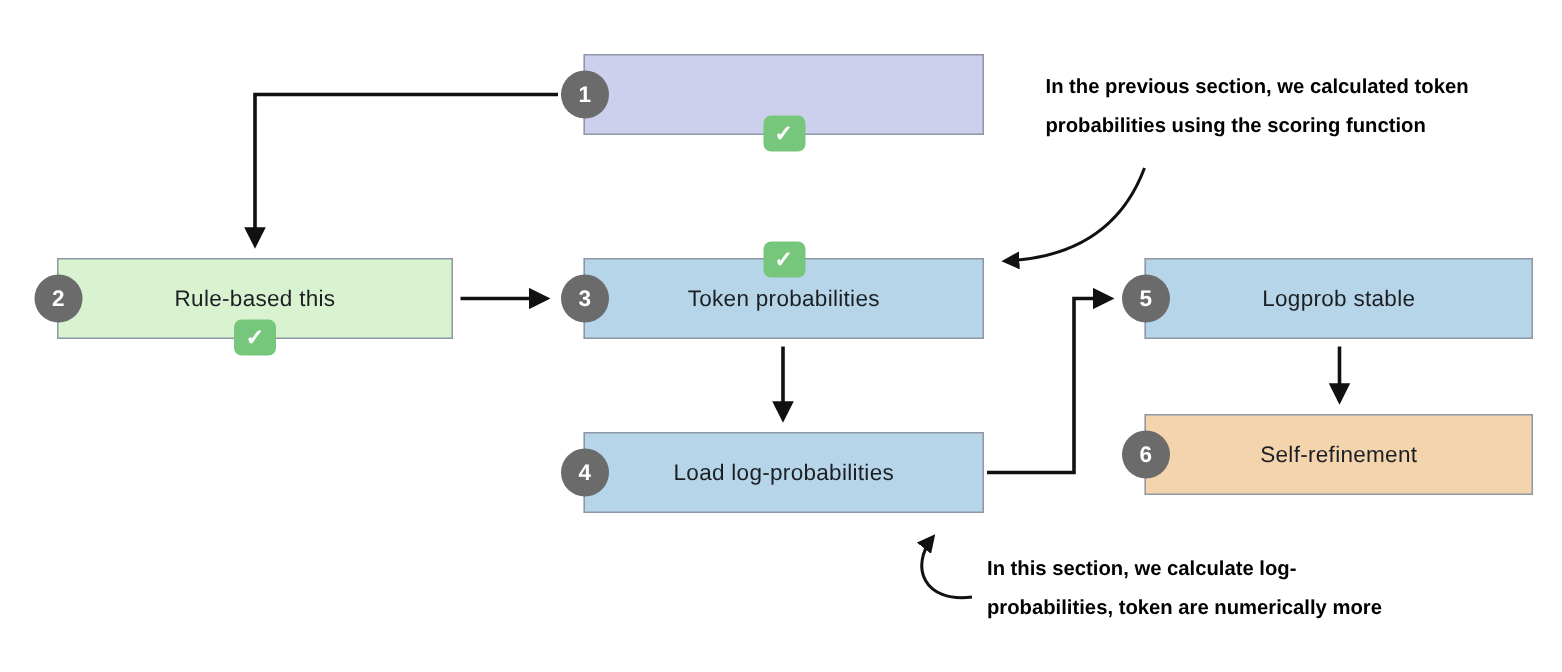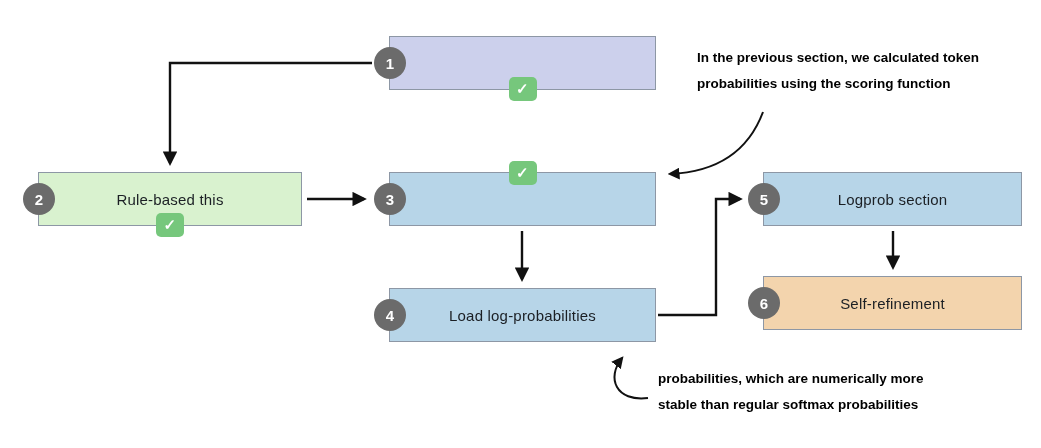--- a/index.html
+++ b/index.html
@@ -70,41 +70,42 @@
   </div>
 
   <div class="box box-2" style="background: rgb(217, 242, 207);">
     <span class="badge" style="background: rgb(107, 107, 107);">2</span>
     <span>Rule-based this</span>
     <span class="check bottom" style="background: rgb(118, 199, 124);">✓</span>
   </div>
 
   <div class="box box-3" style="background: rgb(183, 213, 232);">
     <span class="badge" style="background: rgb(107, 107, 107);">3</span>
+    <span>Token probabilities</span>
     <span class="check top" style="background: rgb(118, 199, 124);">✓</span>
   </div>
 
   <div class="box box-4" style="background: rgb(183, 213, 232);">
     <span class="badge" style="background: rgb(107, 107, 107);">4</span>
     <span>Load log-probabilities</span>
   </div>
 
   <div class="box box-5" style="background: rgb(183, 213, 232);">
     <span class="badge" style="background: rgb(107, 107, 107);">5</span>
-    <span>Logprob section</span>
+    <span>Logprob stable</span>
   </div>
 
   <div class="box box-6" style="background: rgb(243, 212, 173);">
     <span class="badge" style="background: rgb(107, 107, 107);">6</span>
     <span>Self-refinement</span>
   </div>
 
   <div class="note note-previous">
     <div>In the previous section, we calculated token</div>
     <div>probabilities using the scoring function</div>
   </div>
 
   <div class="note note-current">
-    <div>probabilities, which are numerically more</div>
-    <div>stable than regular softmax probabilities</div>
+    <div>In this section, we calculate log-</div>
+    <div>probabilities, token are numerically more</div>
   </div>
 
 </div>
 
 </body></html>

